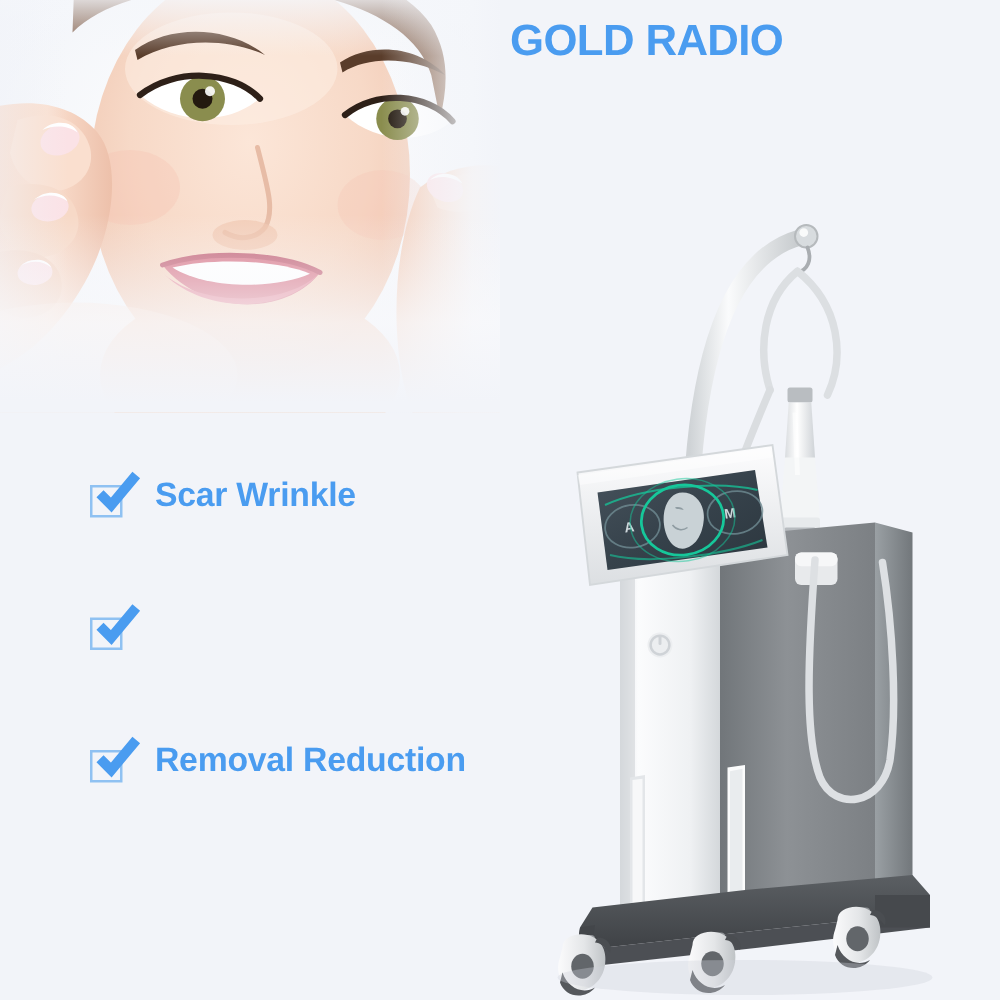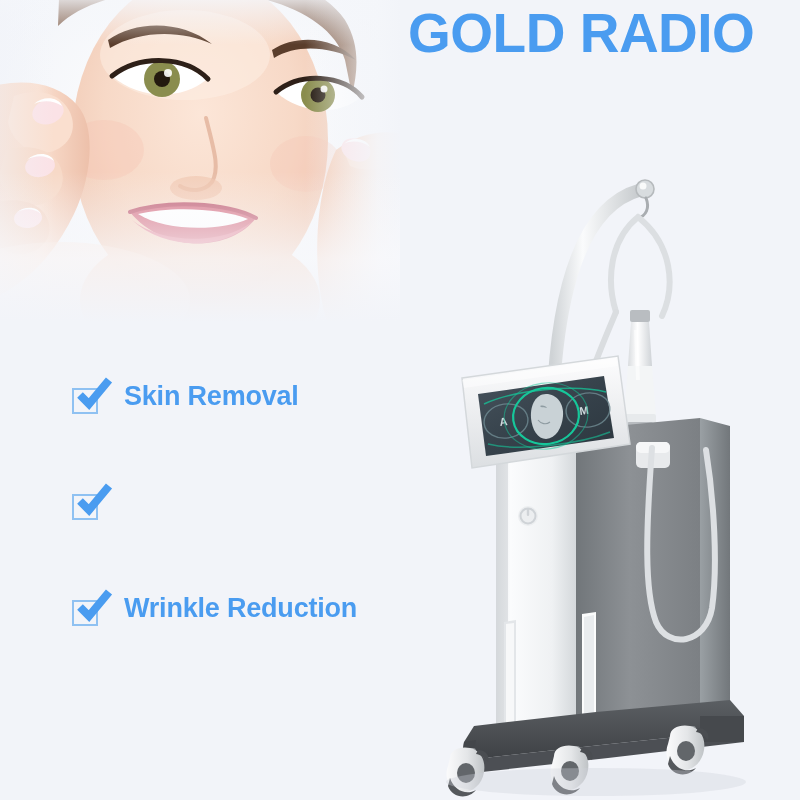--- a/index.html
+++ b/index.html
@@ -18,21 +18,21 @@
     background: #f2f4f9;
   }
 
   
   .headline {
     position: absolute;
     left: 408px;
     top: 6px;
     width: 392px;
     color: #4a9cf0;
-    font-size: 55px;
+    font-size: 35px;
     font-weight: bold;
     line-height: 54px;
     letter-spacing: -0.5px;
     white-space: nowrap;
   }
   .headline .hl-line { display: block; }
 
   
   .photo {
     position: absolute;
@@ -197,37 +197,37 @@
     <span class="hl-line">GOLD RADIO</span>
   </div>
 
   <div class="features">
 
     <div class="feature-row">
       <span class="cbox"></span>
       <svg class="cmark" viewBox="0 0 38 38">
         <path d="M5,19 L14,28 L34,4" stroke="#4a9cf0" stroke-width="8" fill="none" stroke-linecap="butt" stroke-linejoin="miter"></path>
       </svg>
-      <span class="feature-label">Skin Removal</span>
+      <span class="feature-label">Scar Wrinkle</span>
     </div>
 
     <div class="feature-row">
       <span class="cbox"></span>
       <svg class="cmark" viewBox="0 0 38 38">
         <path d="M5,19 L14,28 L34,4" stroke="#4a9cf0" stroke-width="8" fill="none" stroke-linecap="butt" stroke-linejoin="miter"></path>
       </svg>
     </div>
 
 
     <div class="feature-row">
       <span class="cbox"></span>
       <svg class="cmark" viewBox="0 0 38 38">
         <path d="M5,19 L14,28 L34,4" stroke="#4a9cf0" stroke-width="8" fill="none" stroke-linecap="butt" stroke-linejoin="miter"></path>
       </svg>
-      <span class="feature-label">Wrinkle Reduction</span>
+      <span class="feature-label">Removal Reduction</span>
     </div>
 
   </div>
 
   <div class="machine">
     <svg viewBox="0 0 400 630" width="400" height="630">
       <defs>
         <linearGradient id="whitePanel" x1="0" y1="0" x2="1" y2="0">
           <stop offset="0%" stop-color="#dfe2e5"></stop>
           <stop offset="18%" stop-color="#fbfcfd"></stop>

